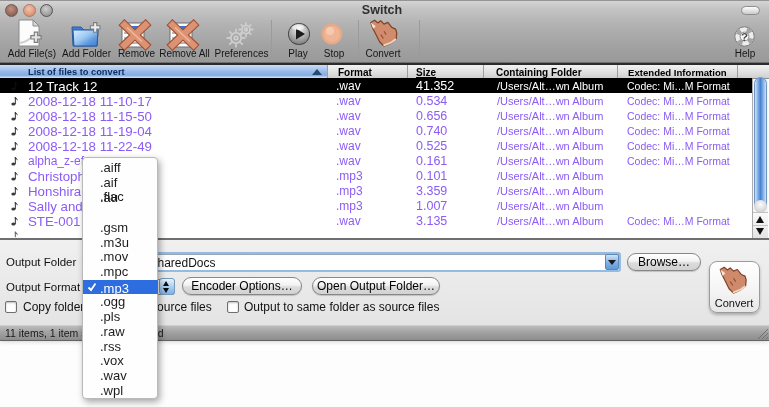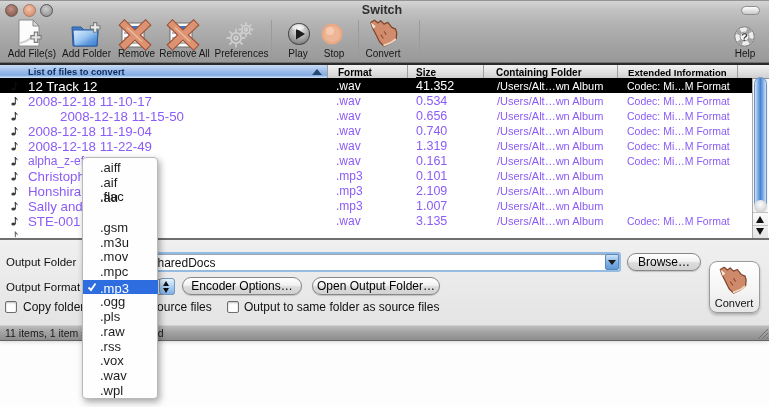--- a/index.html
+++ b/index.html
@@ -204,21 +204,21 @@
 <div class="cell" style="left:416px;top:0;font-size:12.5px;">0.534</div>
 <div class="cell" style="left:497px;top:0;font-size:11px;">/Users/Alt…wn Album</div>
 <div class="cell" style="left:627px;top:0;font-size:10.5px;">Codec: Mi…M Format</div>
 </div>
 <div class="a " style="left:0;top:108px;width:752px;height:15px;">
 <svg class="a" style="left:11px;top:1.5px;" width="8" height="12" viewBox="0 0 10 12">
         <ellipse cx="3" cy="9.8" rx="2.6" ry="1.9" fill="#3c3c3c"></ellipse>
         <rect x="4.8" y="1" width="1.3" height="9" fill="#3c3c3c"></rect>
         <path d="M4.8,1 C7,2 8.6,3.5 8.6,6 C8.2,4.6 6.5,3.8 4.8,3.6 Z" fill="#3c3c3c"></path>
       </svg>
-<div class="cell" style="left:28px;top:0;margin-left:32px;">2008-12-18 11-15-50</div>
+<div class="cell" style="left:28px;top:0;">2008-12-18 11-15-50</div>
 <div class="cell" style="left:336px;top:0;font-size:12px;">.wav</div>
 <div class="cell" style="left:416px;top:0;font-size:12.5px;">0.656</div>
 <div class="cell" style="left:497px;top:0;font-size:11px;">/Users/Alt…wn Album</div>
 <div class="cell" style="left:627px;top:0;font-size:10.5px;">Codec: Mi…M Format</div>
 </div>
 <div class="a " style="left:0;top:123px;width:752px;height:15px;">
 <svg class="a" style="left:11px;top:1.5px;" width="8" height="12" viewBox="0 0 10 12">
         <ellipse cx="3" cy="9.8" rx="2.6" ry="1.9" fill="#3c3c3c"></ellipse>
         <rect x="4.8" y="1" width="1.3" height="9" fill="#3c3c3c"></rect>
         <path d="M4.8,1 C7,2 8.6,3.5 8.6,6 C8.2,4.6 6.5,3.8 4.8,3.6 Z" fill="#3c3c3c"></path>
@@ -230,21 +230,21 @@
 <div class="cell" style="left:627px;top:0;font-size:10.5px;">Codec: Mi…M Format</div>
 </div>
 <div class="a " style="left:0;top:138px;width:752px;height:15px;">
 <svg class="a" style="left:11px;top:1.5px;" width="8" height="12" viewBox="0 0 10 12">
         <ellipse cx="3" cy="9.8" rx="2.6" ry="1.9" fill="#3c3c3c"></ellipse>
         <rect x="4.8" y="1" width="1.3" height="9" fill="#3c3c3c"></rect>
         <path d="M4.8,1 C7,2 8.6,3.5 8.6,6 C8.2,4.6 6.5,3.8 4.8,3.6 Z" fill="#3c3c3c"></path>
       </svg>
 <div class="cell" style="left:28px;top:0;">2008-12-18 11-22-49</div>
 <div class="cell" style="left:336px;top:0;font-size:12px;">.wav</div>
-<div class="cell" style="left:416px;top:0;font-size:12.5px;">1.319</div>
+<div class="cell" style="left:416px;top:0;font-size:12.5px;">0.525</div>
 <div class="cell" style="left:497px;top:0;font-size:11px;">/Users/Alt…wn Album</div>
 <div class="cell" style="left:627px;top:0;font-size:10.5px;">Codec: Mi…M Format</div>
 </div>
 <div class="a " style="left:0;top:153px;width:752px;height:15px;">
 <svg class="a" style="left:11px;top:1.5px;" width="8" height="12" viewBox="0 0 10 12">
         <ellipse cx="3" cy="9.8" rx="2.6" ry="1.9" fill="#3c3c3c"></ellipse>
         <rect x="4.8" y="1" width="1.3" height="9" fill="#3c3c3c"></rect>
         <path d="M4.8,1 C7,2 8.6,3.5 8.6,6 C8.2,4.6 6.5,3.8 4.8,3.6 Z" fill="#3c3c3c"></path>
       </svg>
 <div class="cell" style="left:28px;top:0;font-size:12px;">alpha_z-ef</div>
@@ -266,21 +266,21 @@
 
 </div>
 <div class="a " style="left:0;top:183px;width:752px;height:15px;">
 <svg class="a" style="left:11px;top:1.5px;" width="8" height="12" viewBox="0 0 10 12">
         <ellipse cx="3" cy="9.8" rx="2.6" ry="1.9" fill="#3c3c3c"></ellipse>
         <rect x="4.8" y="1" width="1.3" height="9" fill="#3c3c3c"></rect>
         <path d="M4.8,1 C7,2 8.6,3.5 8.6,6 C8.2,4.6 6.5,3.8 4.8,3.6 Z" fill="#3c3c3c"></path>
       </svg>
 <div class="cell" style="left:28px;top:0;">Honshirabe</div>
 <div class="cell" style="left:336px;top:0;font-size:12px;">.mp3</div>
-<div class="cell" style="left:416px;top:0;font-size:12.5px;">2.109</div>
+<div class="cell" style="left:416px;top:0;font-size:12.5px;">3.359</div>
 <div class="cell" style="left:497px;top:0;font-size:11px;">/Users/Alt…wn Album</div>
 
 </div>
 <div class="a " style="left:0;top:198px;width:752px;height:15px;">
 <svg class="a" style="left:11px;top:1.5px;" width="8" height="12" viewBox="0 0 10 12">
         <ellipse cx="3" cy="9.8" rx="2.6" ry="1.9" fill="#3c3c3c"></ellipse>
         <rect x="4.8" y="1" width="1.3" height="9" fill="#3c3c3c"></rect>
         <path d="M4.8,1 C7,2 8.6,3.5 8.6,6 C8.2,4.6 6.5,3.8 4.8,3.6 Z" fill="#3c3c3c"></path>
       </svg>
 <div class="cell" style="left:28px;top:0;">Sally and Ar</div>

